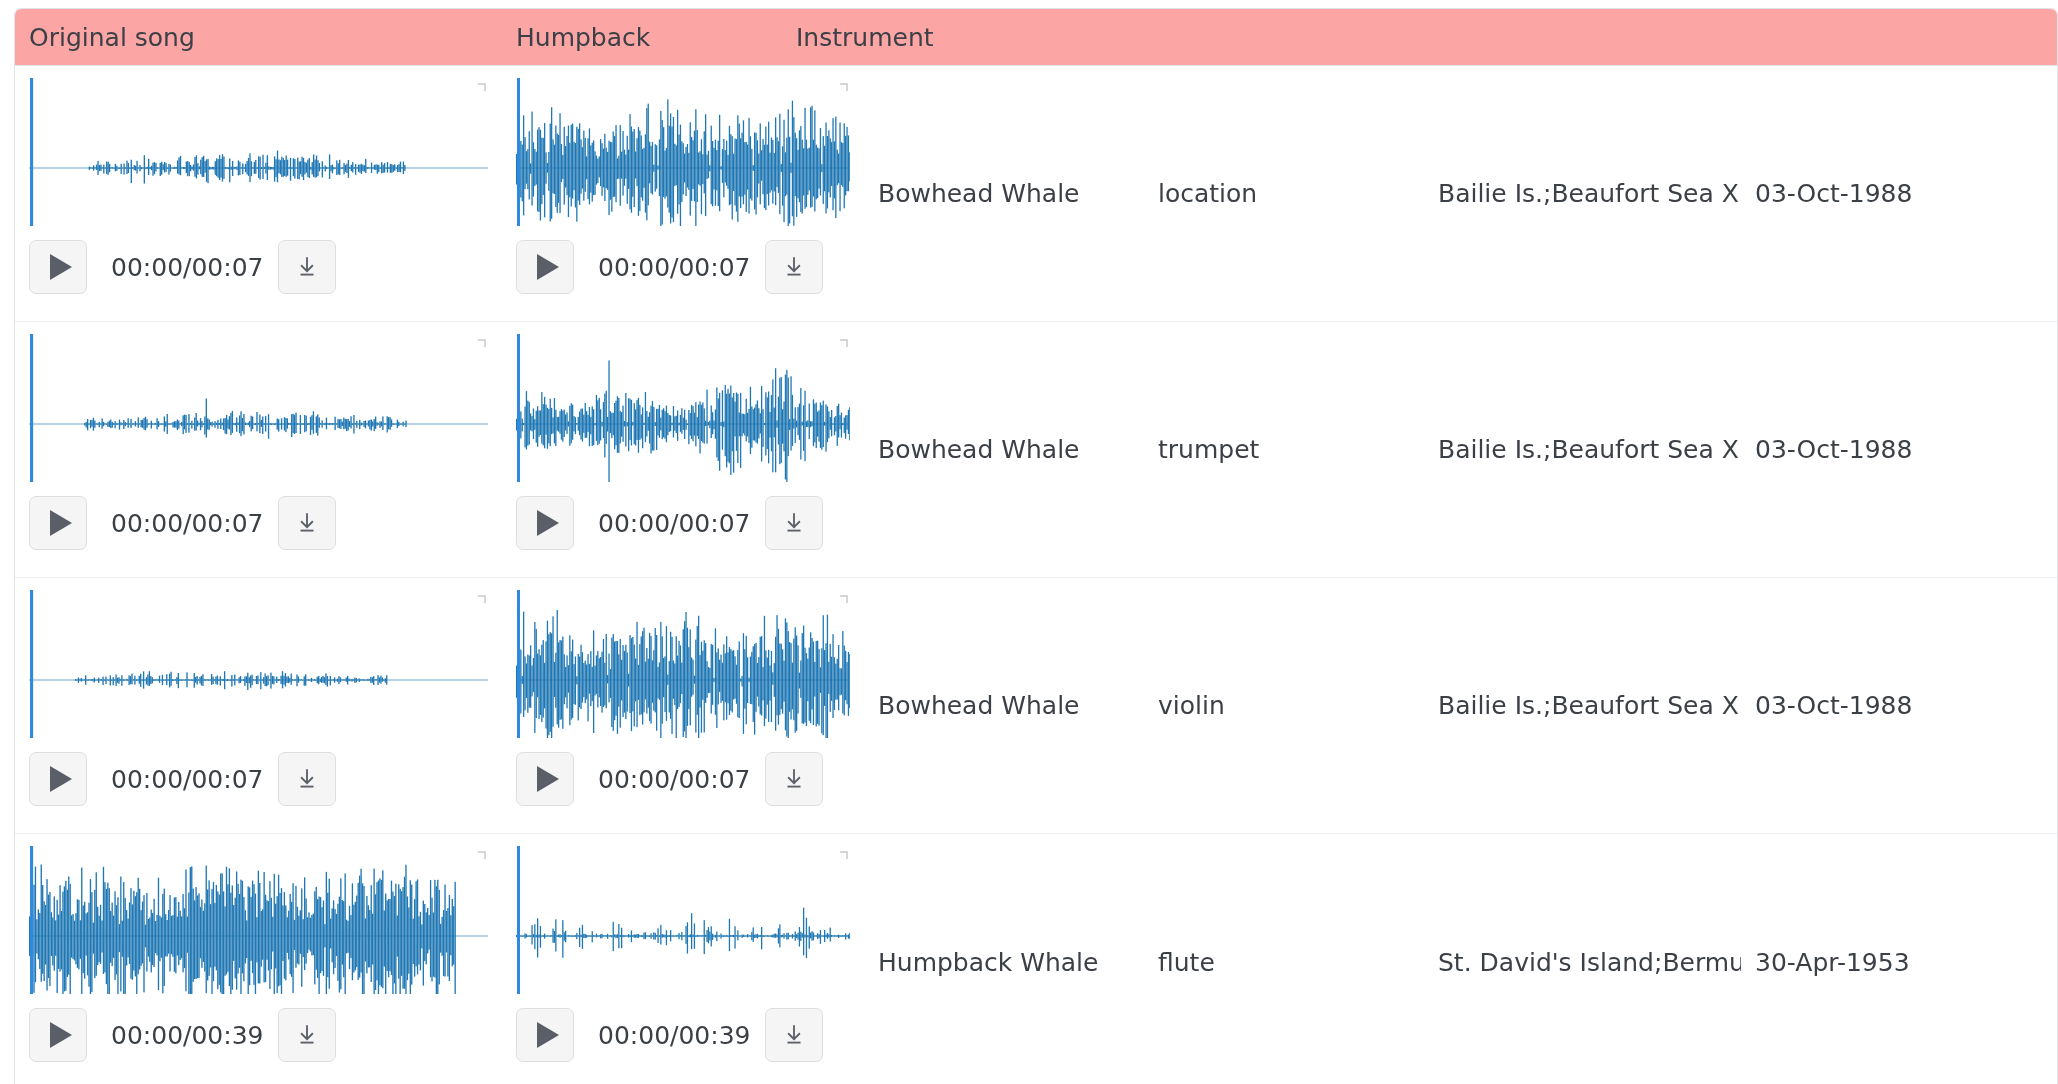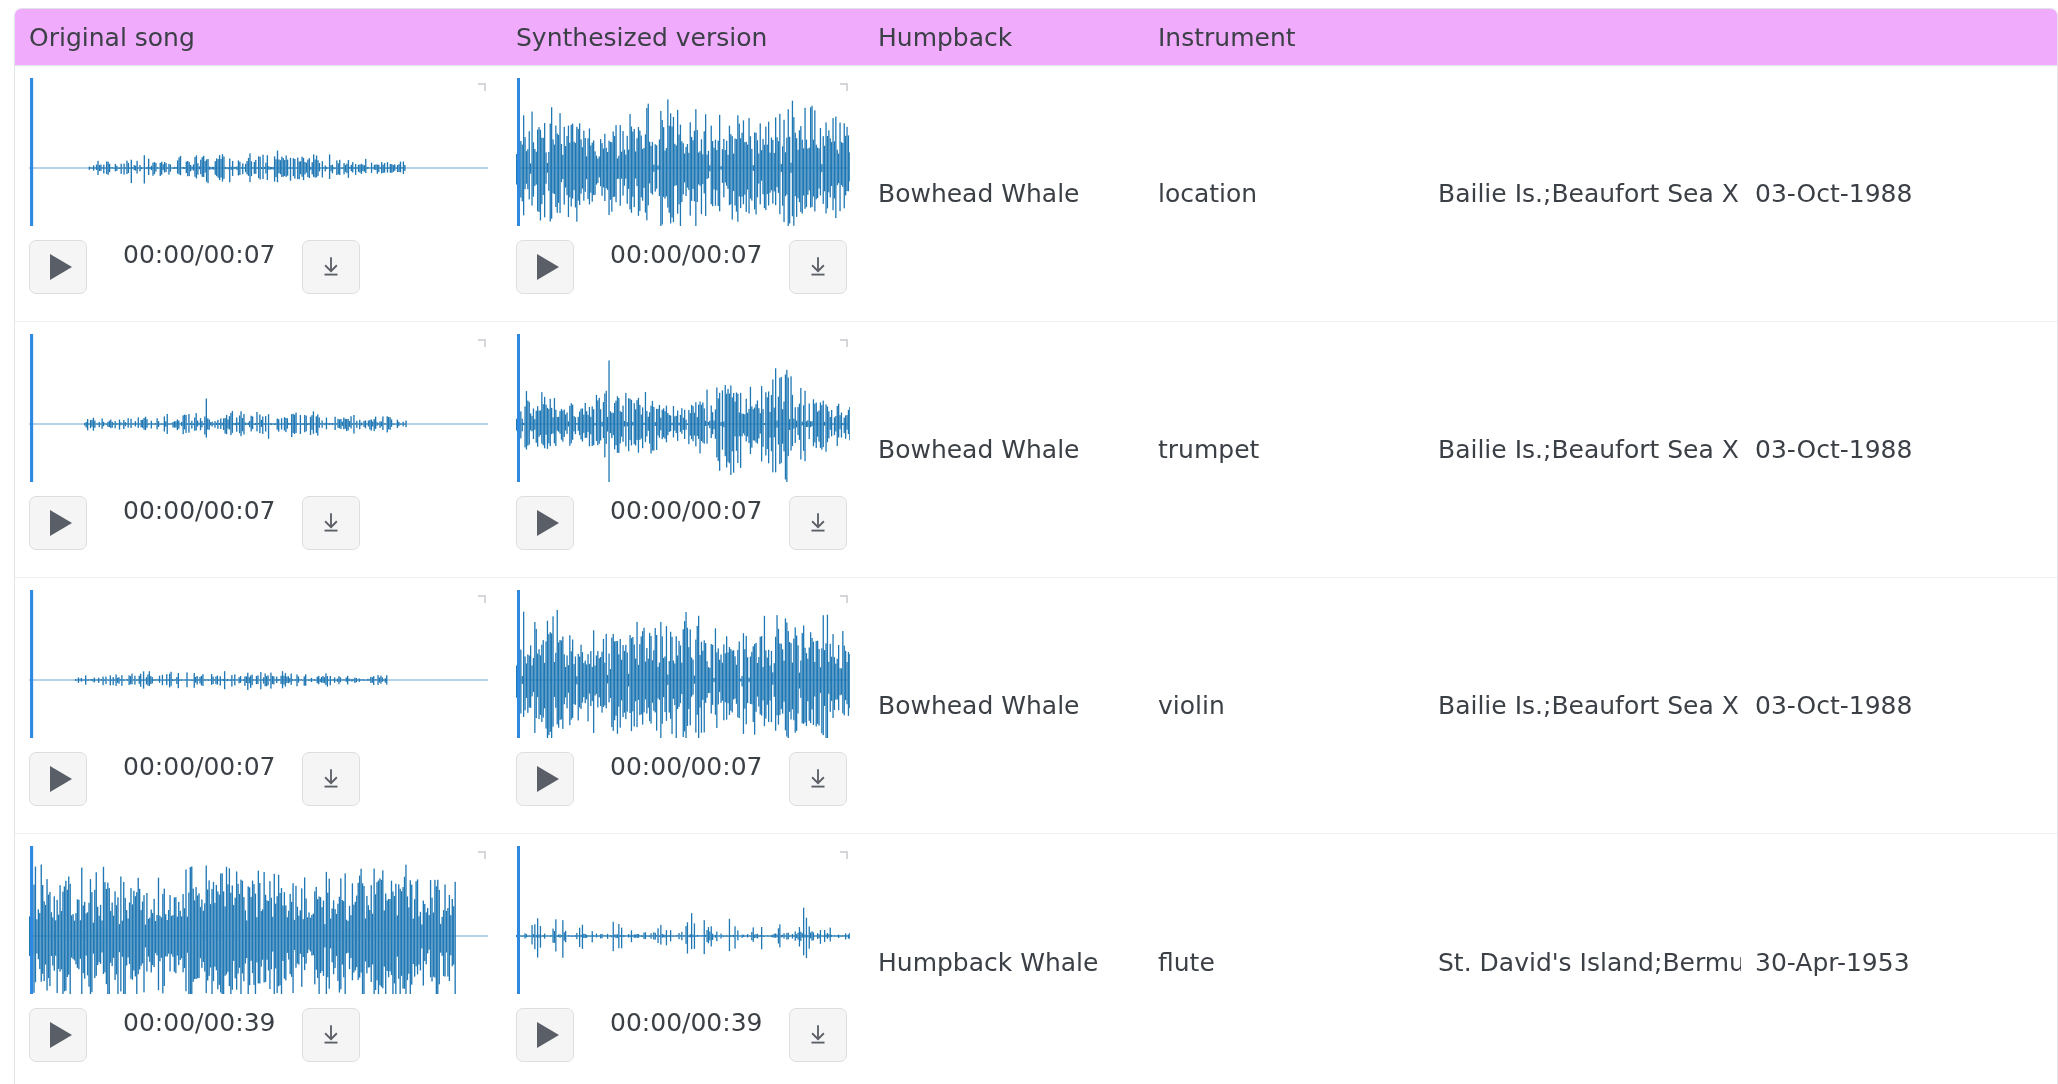--- a/index.html
+++ b/index.html
@@ -24,21 +24,21 @@
     border: 1px solid #e2e4e9;
     border-radius: 7px;
     border-collapse: separate;
     background: #fff;
     overflow: hidden;
   }
 
   
   .thead {
     display: flex;
-    background: #f0abfc;
+    background: #fca5a5;
     border-bottom: 1px solid #e2e4e9;
     height: 57px;
     align-items: center;
   }
   .th {
     font-size: 25px;
     color: #3b3f46;
     font-weight: 400;
     padding-left: 14px;
     white-space: nowrap;
@@ -110,23 +110,23 @@
   .resize-handle::after {
     content: "";
     position: absolute;
     top: 3px; right: 0;
     width: 2px; height: 8px;
     background: #d4d6da;
   }
 
   .controls {
     display: flex;
-    align-items: flex-start;
+    align-items: center;
     margin-top: 14px;
-    gap: 16px;
+    gap: 4px;
   }
   .btn {
     width: 58px;
     height: 54px;
     border: 1px solid #dcdee2;
     border-radius: 7px;
     background: #f5f5f6;
     display: flex;
     align-items: center;
     justify-content: center;
@@ -150,21 +150,20 @@
   .dl-icon { width: 26px; height: 26px; display: block; }
 </style>
 </head>
 <body>
 
 <div class="dataframe-wrap">
   <div class="table">
 
     <div class="thead">
       <div class="th c-orig">Original song</div>
-      <div class="th c-synth">Synthesized version</div>
       <div class="th c-spec">Humpback</div>
       <div class="th c-inst">Instrument</div>
     </div>
 
     <div id="tbody">
         <div class="trow">
           <div class="td audio-cell c-orig">
             <div class="audio-widget">
               <div class="wave-box">
                 <svg class="wave-svg" viewBox="0 0 444 148" preserveAspectRatio="none">

